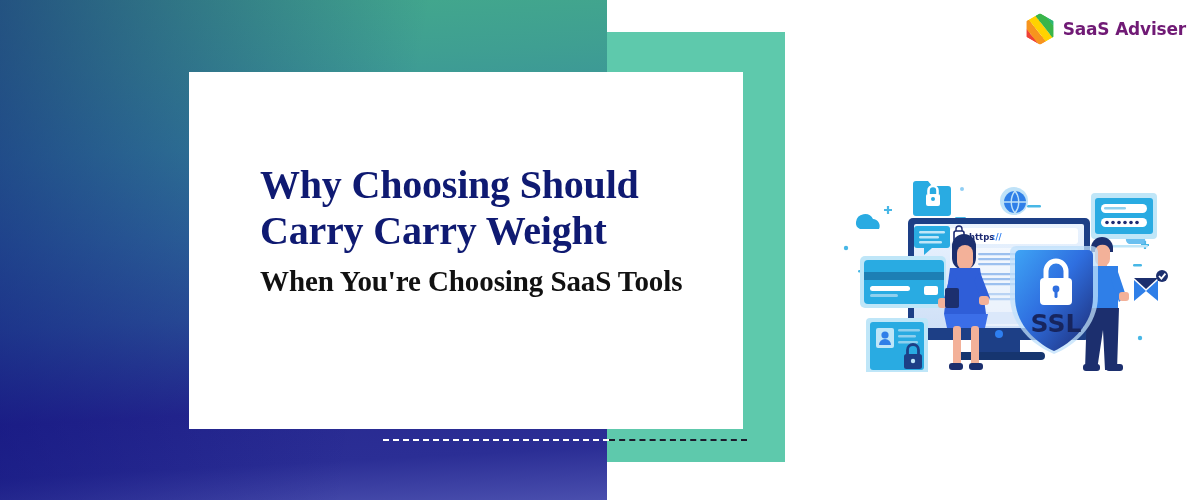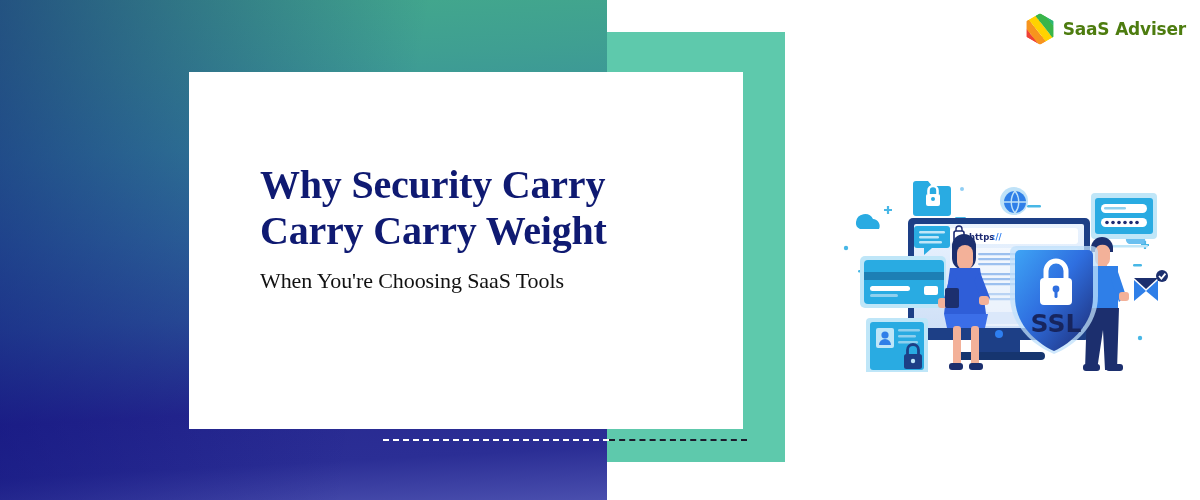--- a/index.html
+++ b/index.html
@@ -58,22 +58,22 @@
     font-family: "Liberation Serif", serif;
     font-weight: bold;
     font-size: 40px;
     line-height: 46px;
     color: #0f1a72;
     letter-spacing: -0.2px;
   }
   .headline .l2 { display: block; }
   .subhead {
     font-family: "Liberation Serif", serif;
-    font-weight: normal;
-    font-size: 22px;
+    font-weight: bold;
+    font-size: 29px;
     line-height: 36px;
     color: #111111;
     margin-top: 9px;
     letter-spacing: -0.1px;
   }
 
   
   .dash-left {
     position: absolute;
     left: 383px; top: 439px;
@@ -91,21 +91,21 @@
   .brand {
     position: absolute;
     right: 14px; top: 13px;
     display: flex; align-items: center; gap: 8px;
   }
   .brand-mark { width: 30px; height: 32px; display: block; }
   .brand-text {
     font-family: "DejaVu Sans", sans-serif;
     font-weight: bold;
     font-size: 17px;
-    color: #4d7c0f;
+    color: #701a75;
     letter-spacing: -0.2px;
   }
 
   
   .illus {
     position: absolute;
     left: 838px; top: 160px;
     width: 330px; height: 212px;
   }
   .illus svg { display: block; width: 330px; height: 212px; }
@@ -116,21 +116,21 @@
 <div id="stage">
 
   <div class="teal-square-top"></div>
 
   <div class="gradient-block"></div>
 
   <div class="white-card"></div>
 
   <div class="headline-wrap">
     <div class="headline">
-      <span>Why Security Carry</span>
+      <span>Why Choosing Should</span>
       <span class="l2">Carry Carry Weight</span>
     </div>
     <div class="subhead">When You're Choosing SaaS Tools</div>
   </div>
 
   <div class="dash-left"></div>
   <div class="dash-right"></div>
 
   <div class="brand">
     <svg class="brand-mark" viewBox="0 0 60 64">

